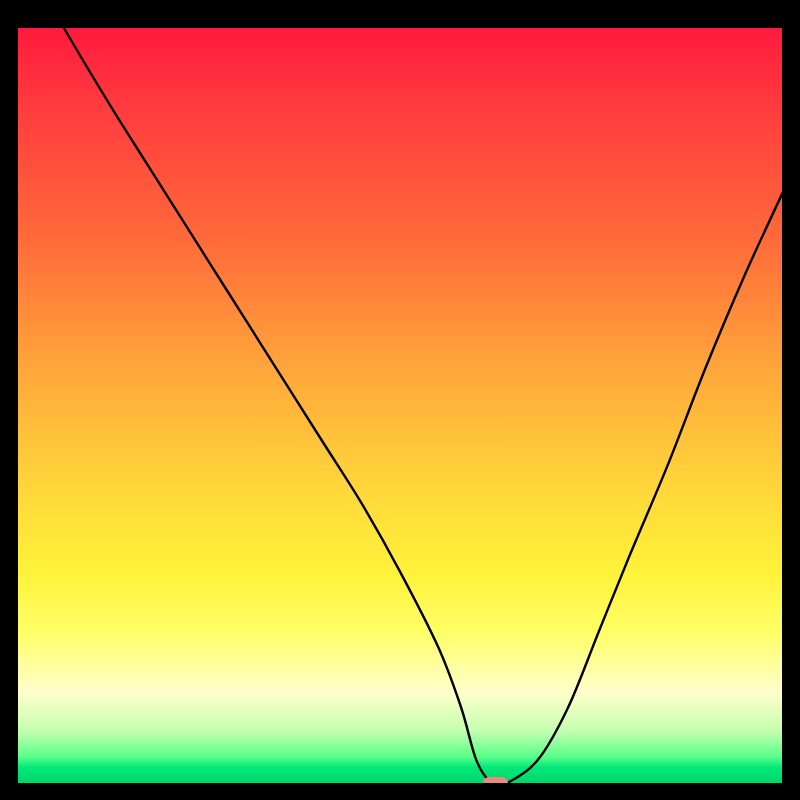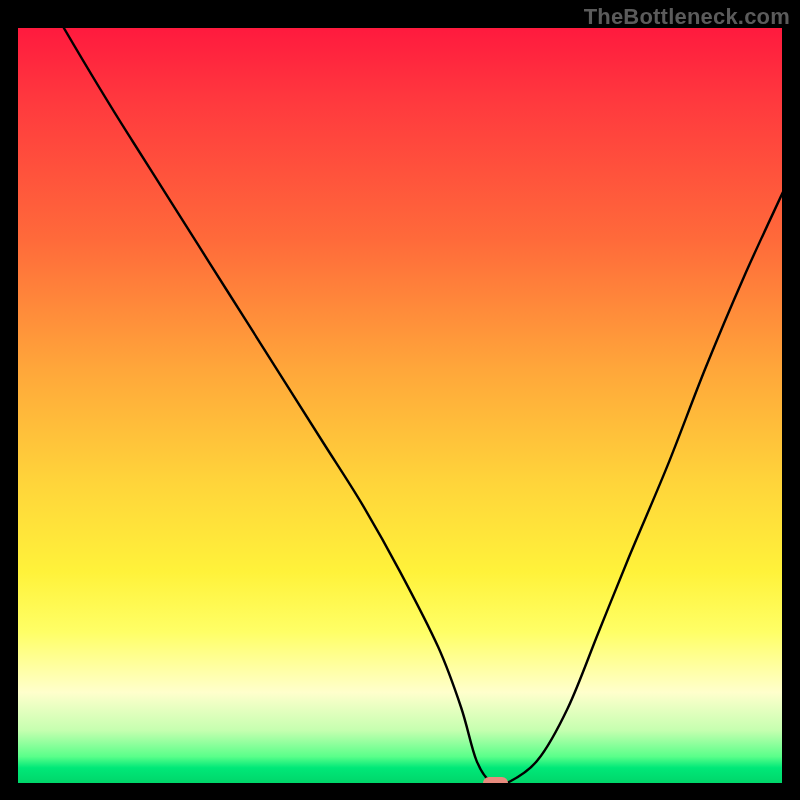--- a/index.html
+++ b/index.html
@@ -63,21 +63,20 @@
     position: absolute;
     z-index: 6;
     background: #e88b7e;
     border-radius: 8px;
   }
 </style>
 </head>
 <body>
 
 <div class="frame">
-  <div class="watermark">TheBottleneck.com</div>
 
   <div class="plot-area">
     <svg class="curve" viewBox="0 0 764 755" preserveAspectRatio="none">
       <path id="curve-path" fill="none" stroke="#000" stroke-width="2.4" stroke-linecap="round" d="M45.839999999999996,0 C87.86,71.72499999999991 101.86666666666666,93.11666666666666 114.6,113.25 C127.33333333333333,133.38333333333335 140.06666666666666,153.51666666666662 152.8,173.64999999999998 C165.53333333333336,193.78333333333333 178.26666666666668,213.91666666666674 191,234.05000000000007 C203.73333333333332,254.1833333333334 216.46666666666667,274.31666666666666 229.2,294.45 C241.9333333333333,314.5833333333333 254.66666666666663,334.71666666666664 267.4,354.84999999999997 C280.1333333333333,374.9833333333333 292.8666666666667,395.1166666666667 305.6,415.25 C318.33333333333337,435.3833333333333 331.06666666666666,454.2583333333333 343.8,475.65 C356.53333333333336,497.04166666666663 369.26666666666665,519.6916666666666 382,543.5999999999999 C394.73333333333335,567.5083333333332 410.0133333333334,596.45 420.20000000000005,619.1 C430.3866666666667,641.75 436.7533333333333,660.625 443.11999999999995,679.5 C449.4866666666666,698.375 453.3066666666666,719.7666666666667 458.4,732.35 C463.49333333333334,744.9333333333334 468.58666666666664,751.225 473.68,755 C478.77333333333337,758.775 481.32000000000005,758.775 488.96000000000004,755 C496.6,751.225 509.3333333333333,744.9333333333334 519.52,732.35 C529.7066666666666,719.7666666666667 539.8933333333332,700.8916666666667 550.0799999999999,679.5 C560.2666666666667,658.1083333333333 570.4533333333333,629.1666666666666 580.64,604 C590.8266666666667,578.8333333333334 599.74,556.1833333333333 611.2,528.5 C622.6600000000001,500.81666666666666 636.6666666666666,469.35833333333335 649.4,437.90000000000003 C662.1333333333333,406.4416666666667 674.8666666666667,371.20833333333326 687.6,339.74999999999994 C700.3333333333334,308.29166666666663 713.0666666666666,278.09166666666664 725.8,249.14999999999998 C738.5333333333333,220.20833333333331 757.6333333333333,179.9416666666667 764,166.10000000000002 C770.3666666666667,152.25833333333335 764,166.10000000000002 764,166.10000000000002"></path>
     </svg>
     <div class="marker" id="marker" style="left: 465.276px; top: 748.96px; width: 24.448px; height: 12.08px;"></div>
   </div>
 </div>
 
 </body></html>

